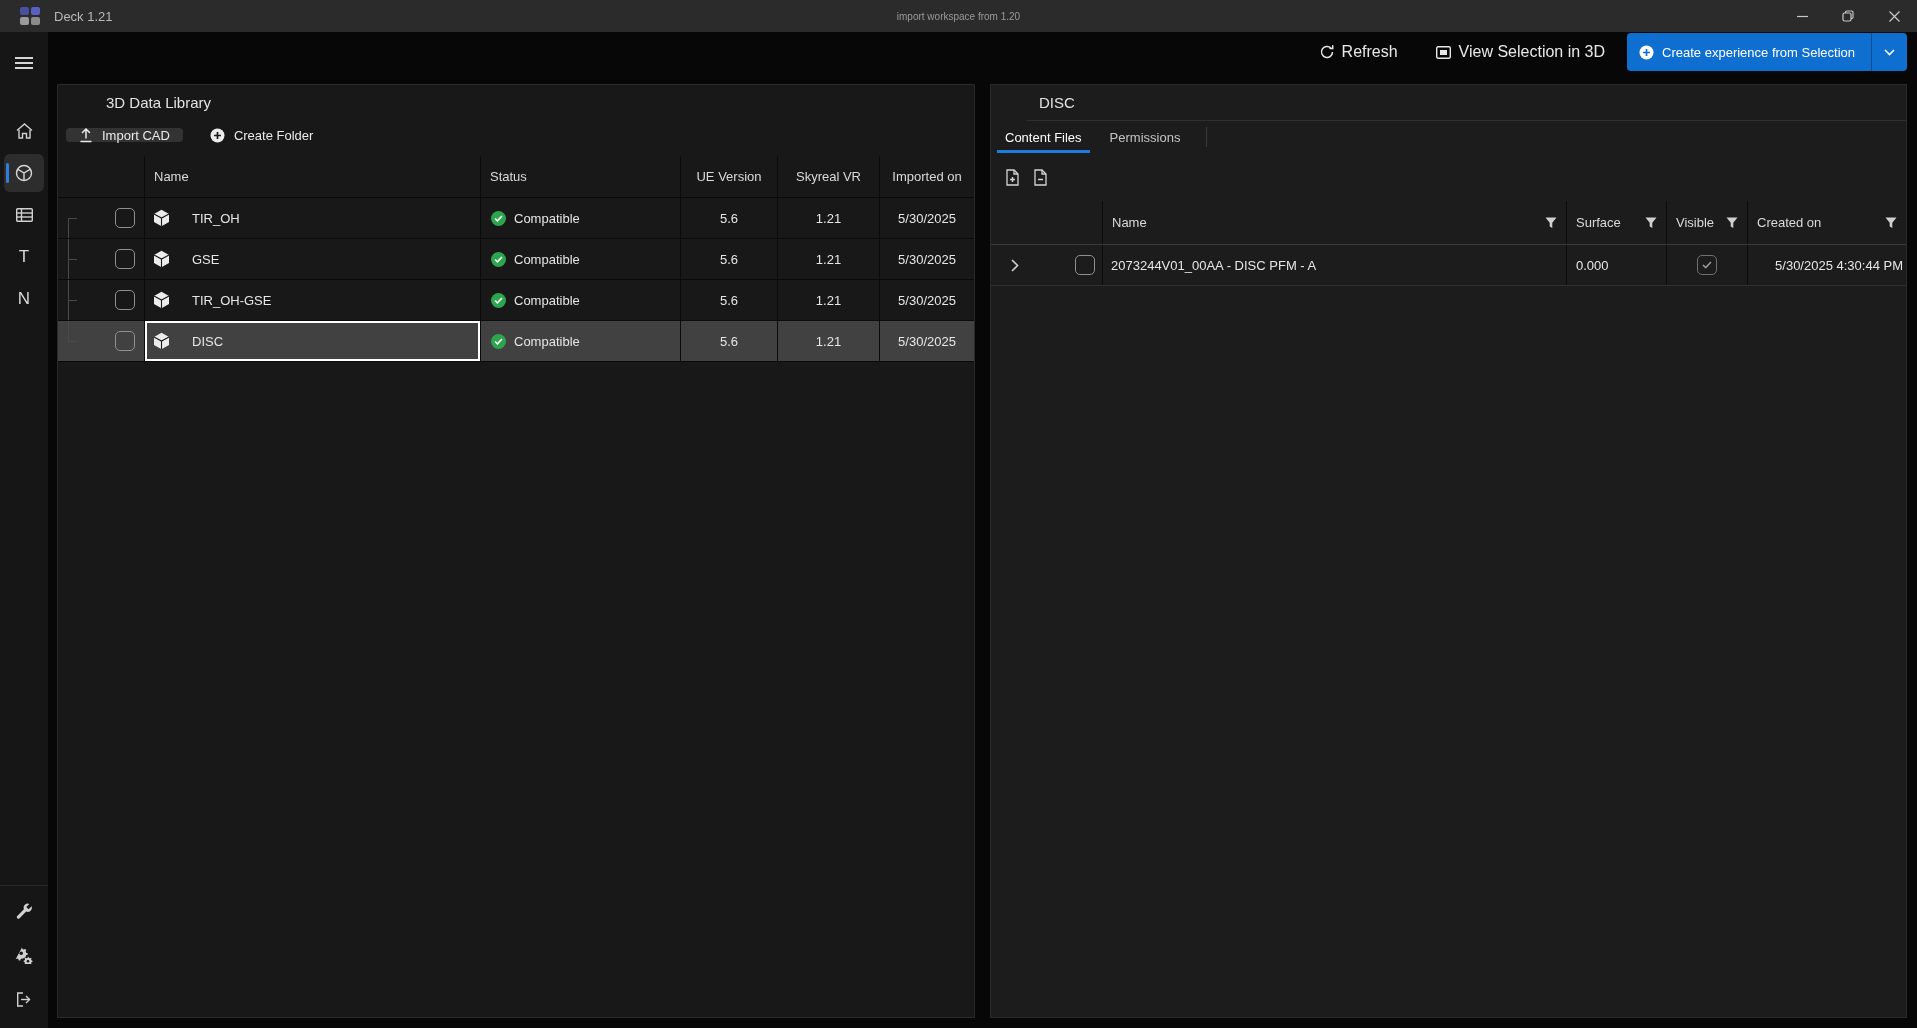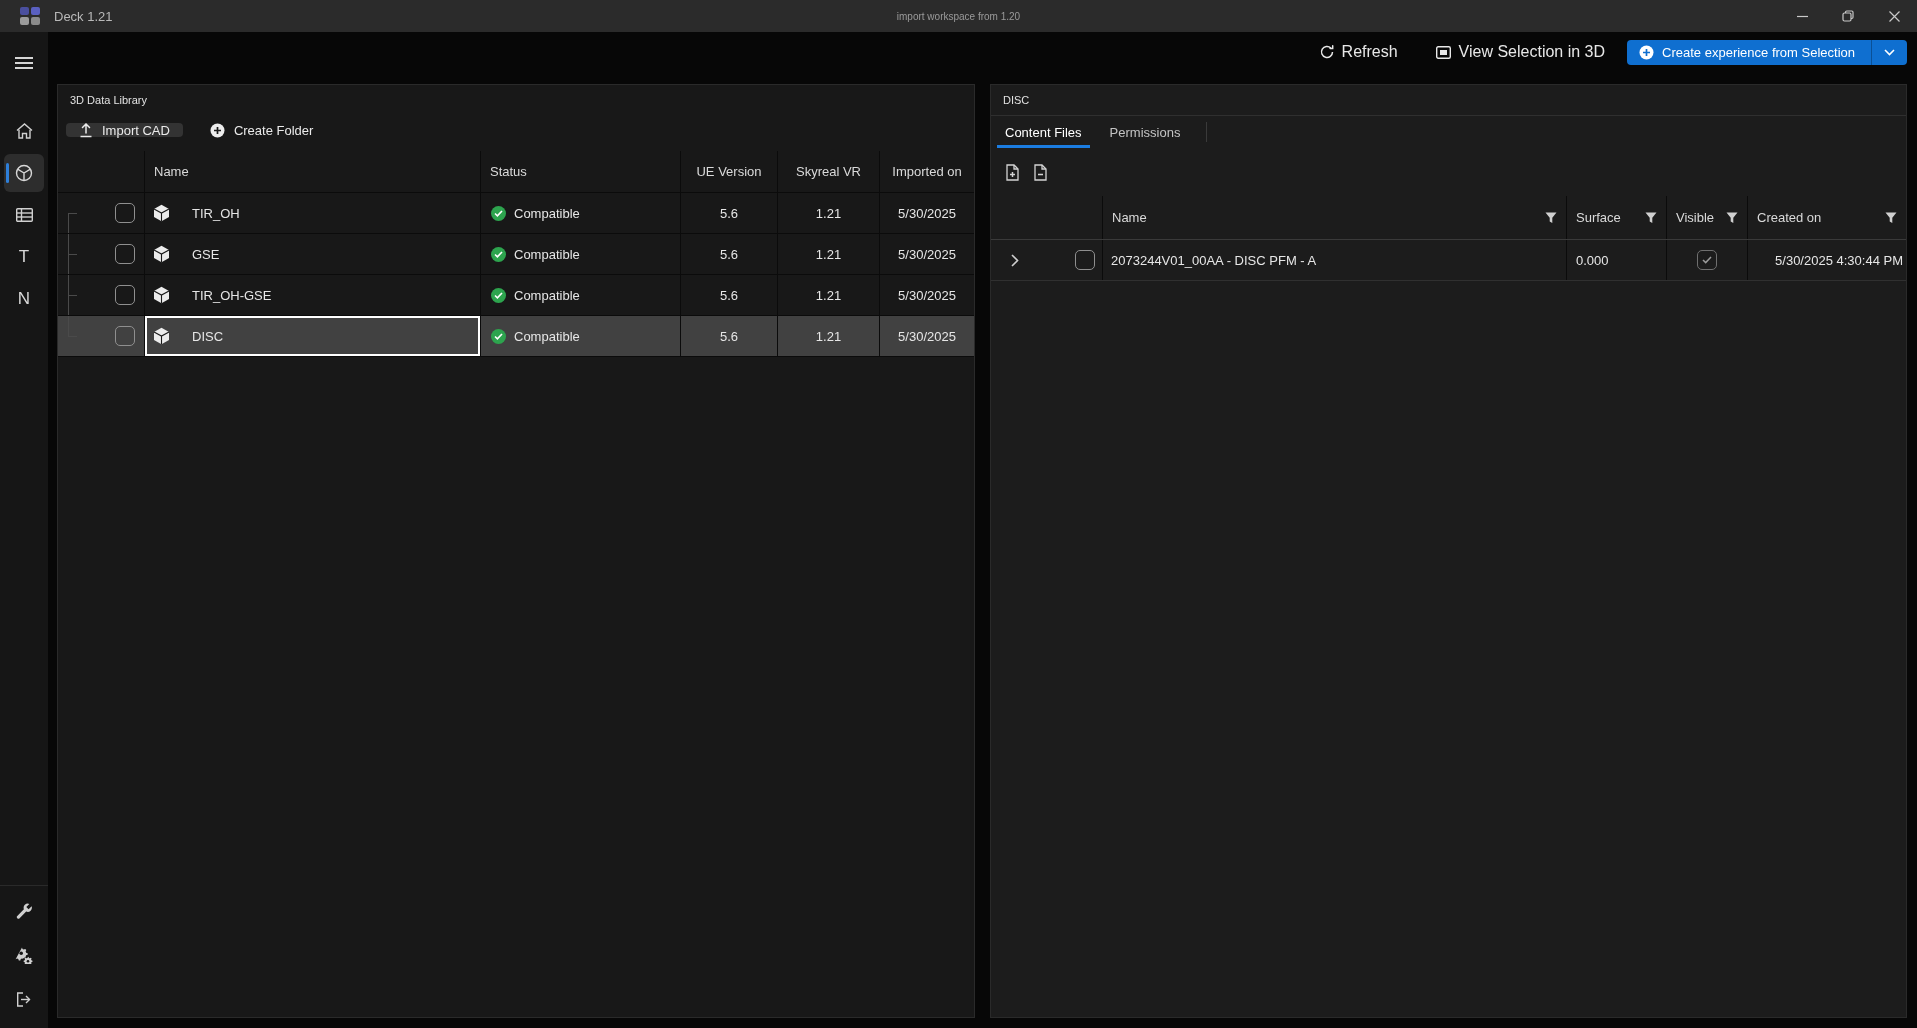--- a/index.html
+++ b/index.html
@@ -28,29 +28,29 @@
   .side-item.active { background:#2d2d2d; }
   .side-item.active .indicator { position:absolute; left:2px; top:9px; width:3px; height:20px; border-radius:2px; background:#2e7fd9; }
   .side-letter { font-size:17px; color:#d8d8d8; }
   .side-divider { width:48px; height:1px; background:#2a2a2a; margin:6px 0; }
   .side-spacer { flex:1; }
 
   
   .toolbar { position:absolute; top:38px; right:10px; height:28px; display:flex; align-items:center; }
   .tool-btn { display:flex; align-items:center; gap:8px; color:#e8e8e8; font-size:16px; padding:0 10px; height:28px; }
   .tool-btn svg { flex:0 0 auto; }
-  .primary-btn { display:flex; align-items:stretch; background:#0f6fd0; border-radius:4px; overflow:hidden; margin-left:12px; height:25px; }
+  .primary-btn { display:flex; align-items:stretch; background:#0f6fd0; border-radius:4px; overflow:hidden; margin-left:12px; height:38px; }
   .primary-main { display:flex; align-items:center; gap:8px; color:#ffffff; font-size:13px; padding:0 16px 0 12px; }
   .primary-caret { width:36px; display:flex; align-items:center; justify-content:center; border-left:1px solid rgba(0,0,0,.28); }
 
   
   .panel { position:absolute; top:84px; height:934px; border:1px solid #2a2a2a; }
   .panel-left  { left:57px;  width:918px; background:#181818; }
   .panel-right { left:990px; width:917px; background:#1c1c1c; }
-  .panel-title { color:#e2e2e2; font-size:11px; padding:9px 12px; }
+  .panel-title { color:#e2e2e2; font-size:15px; padding:9px 12px;margin-left:36px; }
   .panel-right .panel-title { border-bottom:1px solid #2f2f2f; }
 
   
   .lib-actions { display:flex; align-items:center; gap:14px; padding:2px 8px 8px 8px; height:36px; }
   .act-btn { display:flex; align-items:flex-start; gap:9px; color:#eaeaea; font-size:13px; height:14px; padding:0 13px; border-radius:4px; }
   .act-btn.filled { background:#333333; }
 
   
   .grid-row { display:grid; align-items:stretch; }
   .lgrid { grid-template-columns:87px 336px 200px 97px 102px 1fr; }

